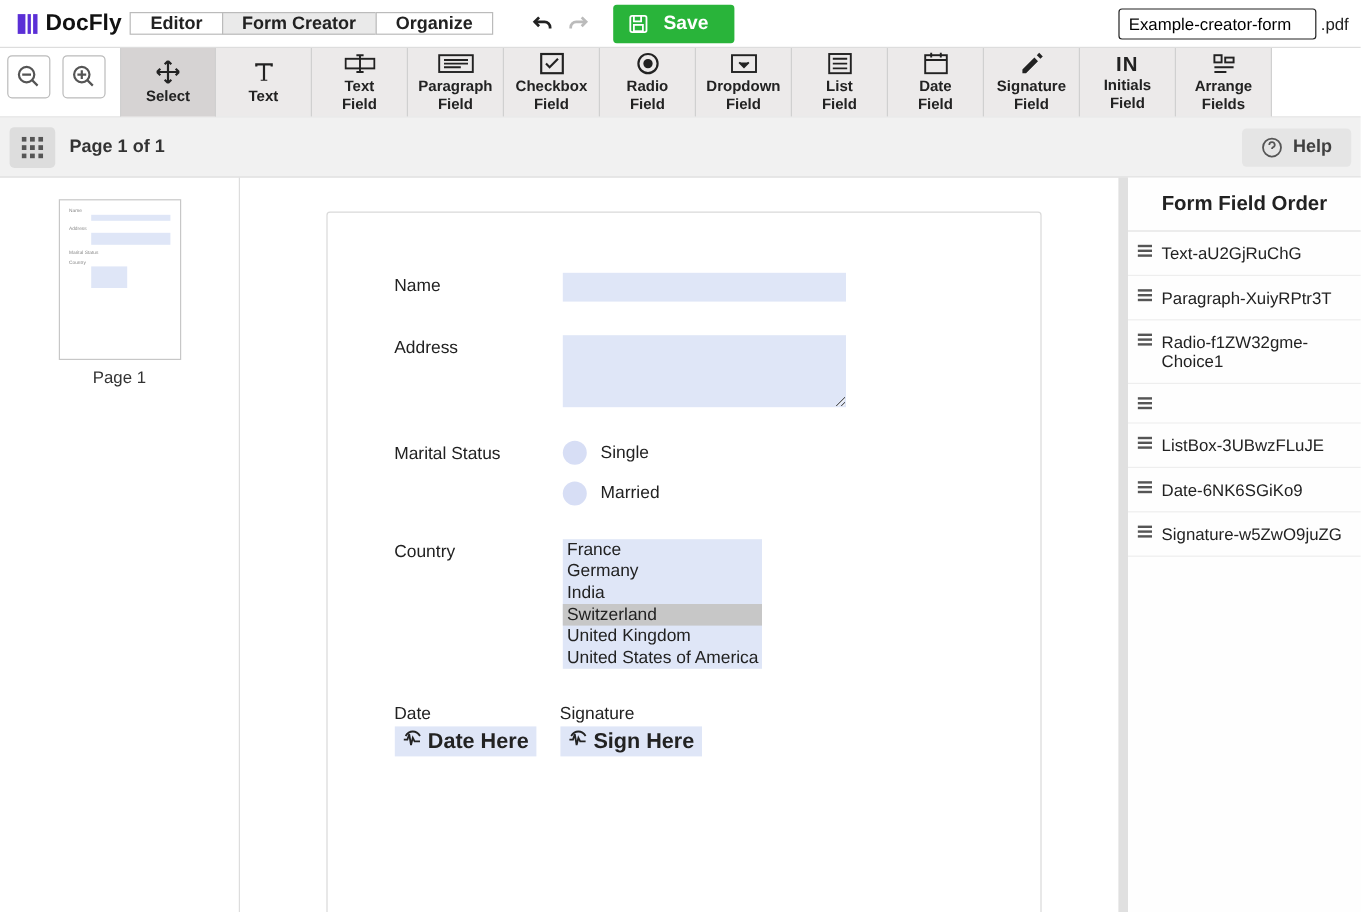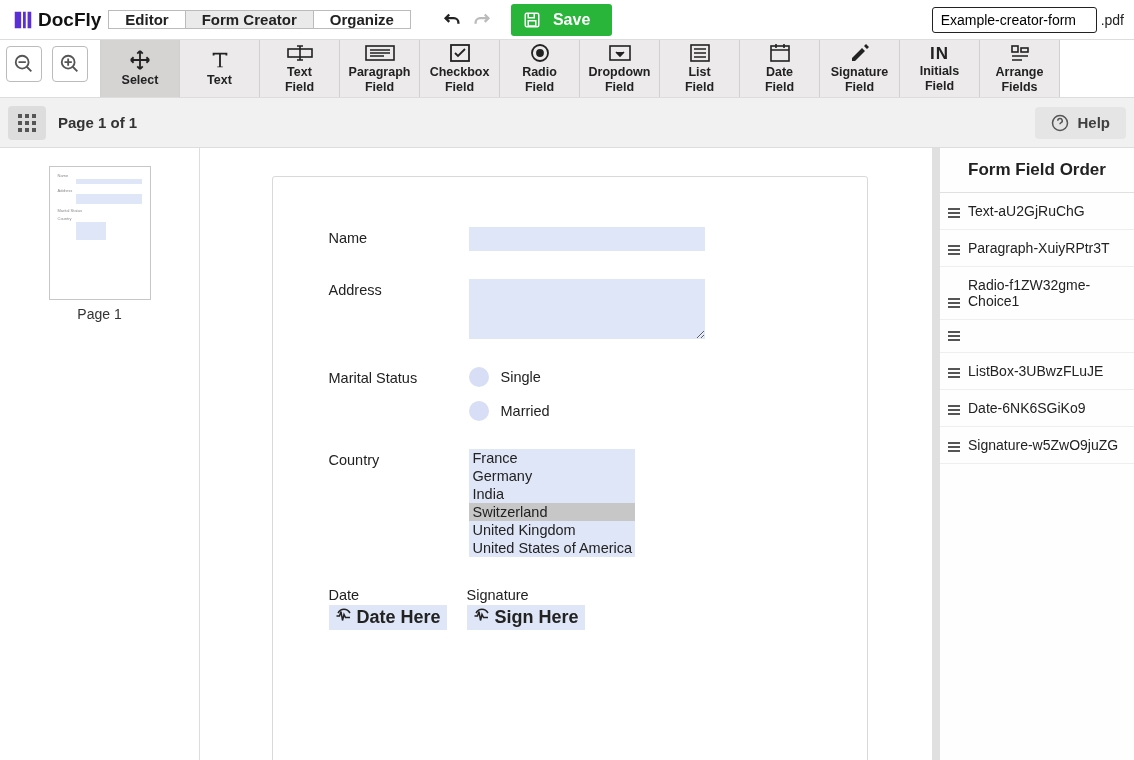--- a/index.html
+++ b/index.html
@@ -243,21 +243,21 @@
     }
     .rp-title {
       font-weight: 700;
       font-size: 17px;
       text-align: center;
       padding: 12px 16px;
       border-bottom: 1px solid #e0e0e0;
     }
     .rp-item {
       display: flex;
-      align-items: flex-end;
+      align-items: flex-start;
       gap: 8px;
       padding: 10px 8px;
       border-bottom: 1px solid #eee;
       font-size: 14px;
       font-weight: 500;
       cursor: grab;
       word-break: break-word;
     }
     .drag-icon { flex-shrink: 0; }
   </style>

